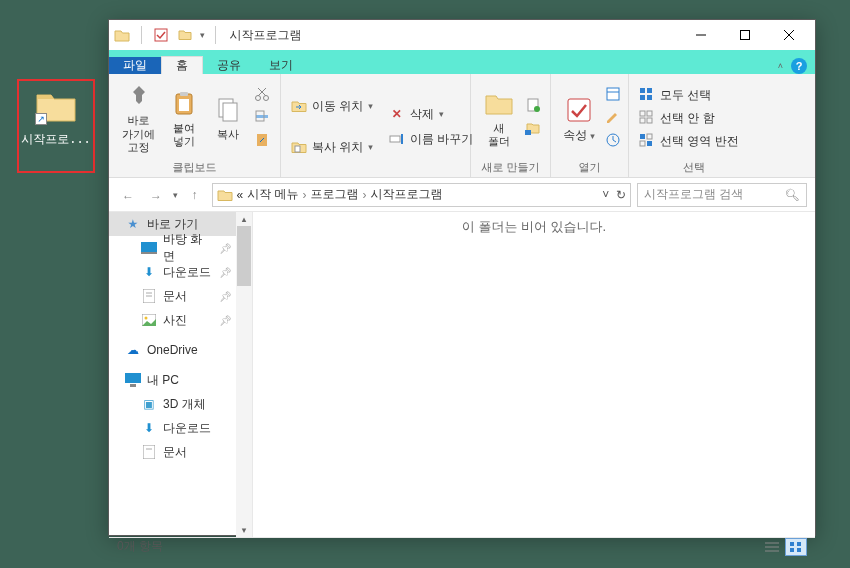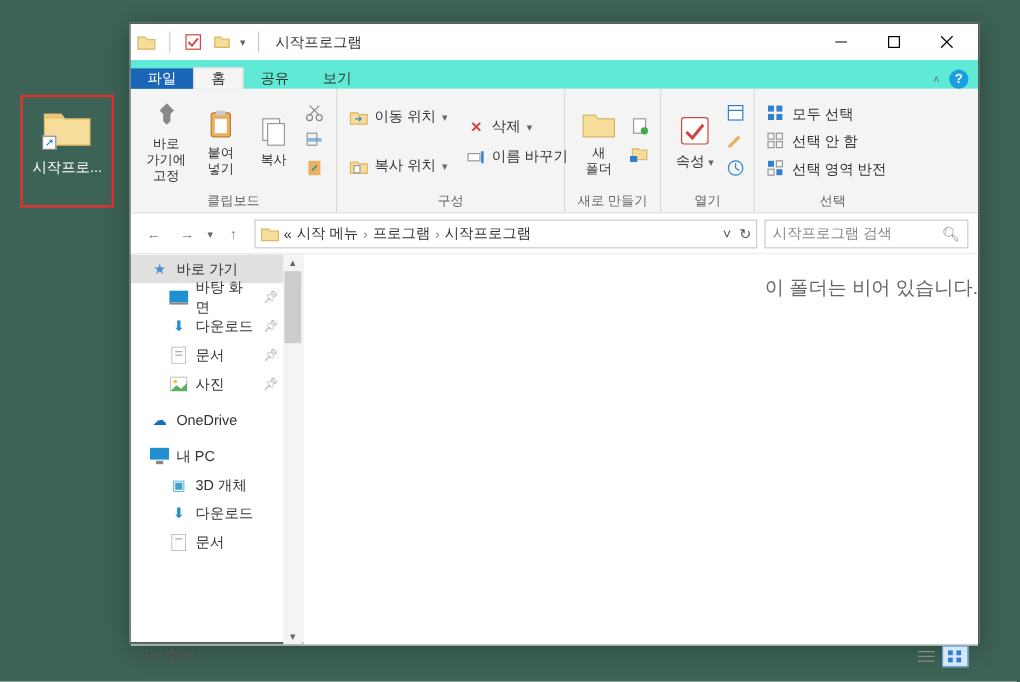--- a/index.html
+++ b/index.html
@@ -1,21 +1,21 @@
 <!DOCTYPE html>
 <html><head>
 <meta charset="utf-8">
 <style>
 *{box-sizing:border-box;margin:0;padding:0;font-family:"Segoe UI","Malgun Gothic",sans-serif;font-size:12px;}
 body{background:#3d6356;width:850px;height:568px;position:relative;overflow:hidden;}
 .desktop-icon{position:absolute;left:17px;top:79px;width:78px;height:94px;border:2px solid #e63030;display:flex;flex-direction:column;align-items:center;padding-top:8px;}
 .desktop-icon .folder{width:42px;height:36px;position:relative;}
 .desktop-icon .folder svg{width:42px;height:36px;}
 .desktop-icon .shortcut{position:absolute;bottom:0;left:0;width:12px;height:12px;background:#fff;border:1px solid #888;display:flex;align-items:center;justify-content:center;font-size:9px;color:#1070c8;}
-.desktop-icon .label{color:#fff;font-size:12px;margin-top:6px;text-align:center;}
+.desktop-icon .label{color:#fff;font-size:12px;margin-top:6px;text-align:center;font-family:Liberation Mono, monospace;}
 .window{position:absolute;left:108px;top:19px;width:708px;height:517px;background:#fff;border:1px solid #5a5a5a;box-shadow:0 4px 20px rgba(0,0,0,.3);}
 .titlebar{height:30px;display:flex;align-items:center;padding:0 4px;background:#fff;}
 .titlebar .qat{display:flex;align-items:center;gap:6px;}
 .titlebar .qat-icon{width:18px;height:18px;display:flex;align-items:center;justify-content:center;}
 .titlebar .divider{width:1px;height:18px;background:#ccc;margin:0 4px;}
 .titlebar .title{margin-left:10px;color:#333;}
 .titlebar .wincontrols{margin-left:auto;display:flex;}
 .titlebar .wincontrols .btn{width:44px;height:28px;display:flex;align-items:center;justify-content:center;color:#222;}
 .tabs{height:24px;background:#5eead4;display:flex;align-items:flex-end;}
 .tabs .tab{padding:0 14px;display:flex;align-items:center;color:#333;font-size:12px;}
@@ -49,21 +49,21 @@
 .navpane .scroll .arr{position:absolute;width:14px;left:1px;height:14px;display:flex;align-items:center;justify-content:center;color:#666;font-size:9px;}
 .navpane .scroll .arr.up{top:0;}
 .navpane .scroll .arr.down{bottom:0;}
 .nav-item{display:flex;align-items:center;height:24px;padding-left:16px;gap:6px;font-size:12px;color:#333;position:relative;}
 .nav-item.sel{background:#e0e0e0;}
 .nav-item.sub{padding-left:32px;}
 .nav-item .ic{width:16px;height:16px;display:flex;align-items:center;justify-content:center;}
 .nav-item .pin{margin-left:auto;margin-right:20px;color:#999;font-size:10px;}
 .nav-item.section{margin-top:6px;}
 .content{flex:1;background:#fff;position:relative;}
-.empty-msg{text-align:right;color:#666;font-size:16px;margin-top:18px;}
+.empty-msg{text-align:center;color:#666;font-size:13px;margin-top:6px;}
 .status{height:22px;border-top:1px solid #e8e8e8;display:flex;align-items:flex-start;padding:0 8px;font-size:11px;color:#555;}
 .status .viewbtns{margin-left:auto;display:flex;gap:2px;}
 .status .vbtn{width:22px;height:18px;border:1px solid transparent;display:flex;align-items:center;justify-content:center;}
 .status .vbtn.active{border-color:#6aa0d8;background:#d6e8f8;}
 .chev{font-size:9px;color:#666;}
 </style>
 </head>
 <body>
 
 <div class="desktop-icon">
@@ -219,21 +219,20 @@
               <div class="mi">
                 <svg width="16" height="16" viewBox="0 0 16 16">
                   <rect x="1" y="5" width="10" height="6" fill="#fff" stroke="#999"></rect>
                   <rect x="12" y="3" width="2" height="10" fill="#3080d0"></rect>
                 </svg>
               </div>
               <span>이름 바꾸기</span>
             </div>
         </div>
       </div>
-      <div class="label">구성</div>
     </div>
     <div class="ribbon-group" style="width:80px">
       <div class="body">
         <div class="big-btn">
             <div class="icon">
               <svg width="30" height="28" viewBox="0 0 30 28">
                 <path d="M2 6h10l2 3h14v15H2z" fill="#f7dd9c" stroke="#d8b860"></path>
               </svg>
             </div>
             <div class="btnlabel" style="white-space:pre-line">새

